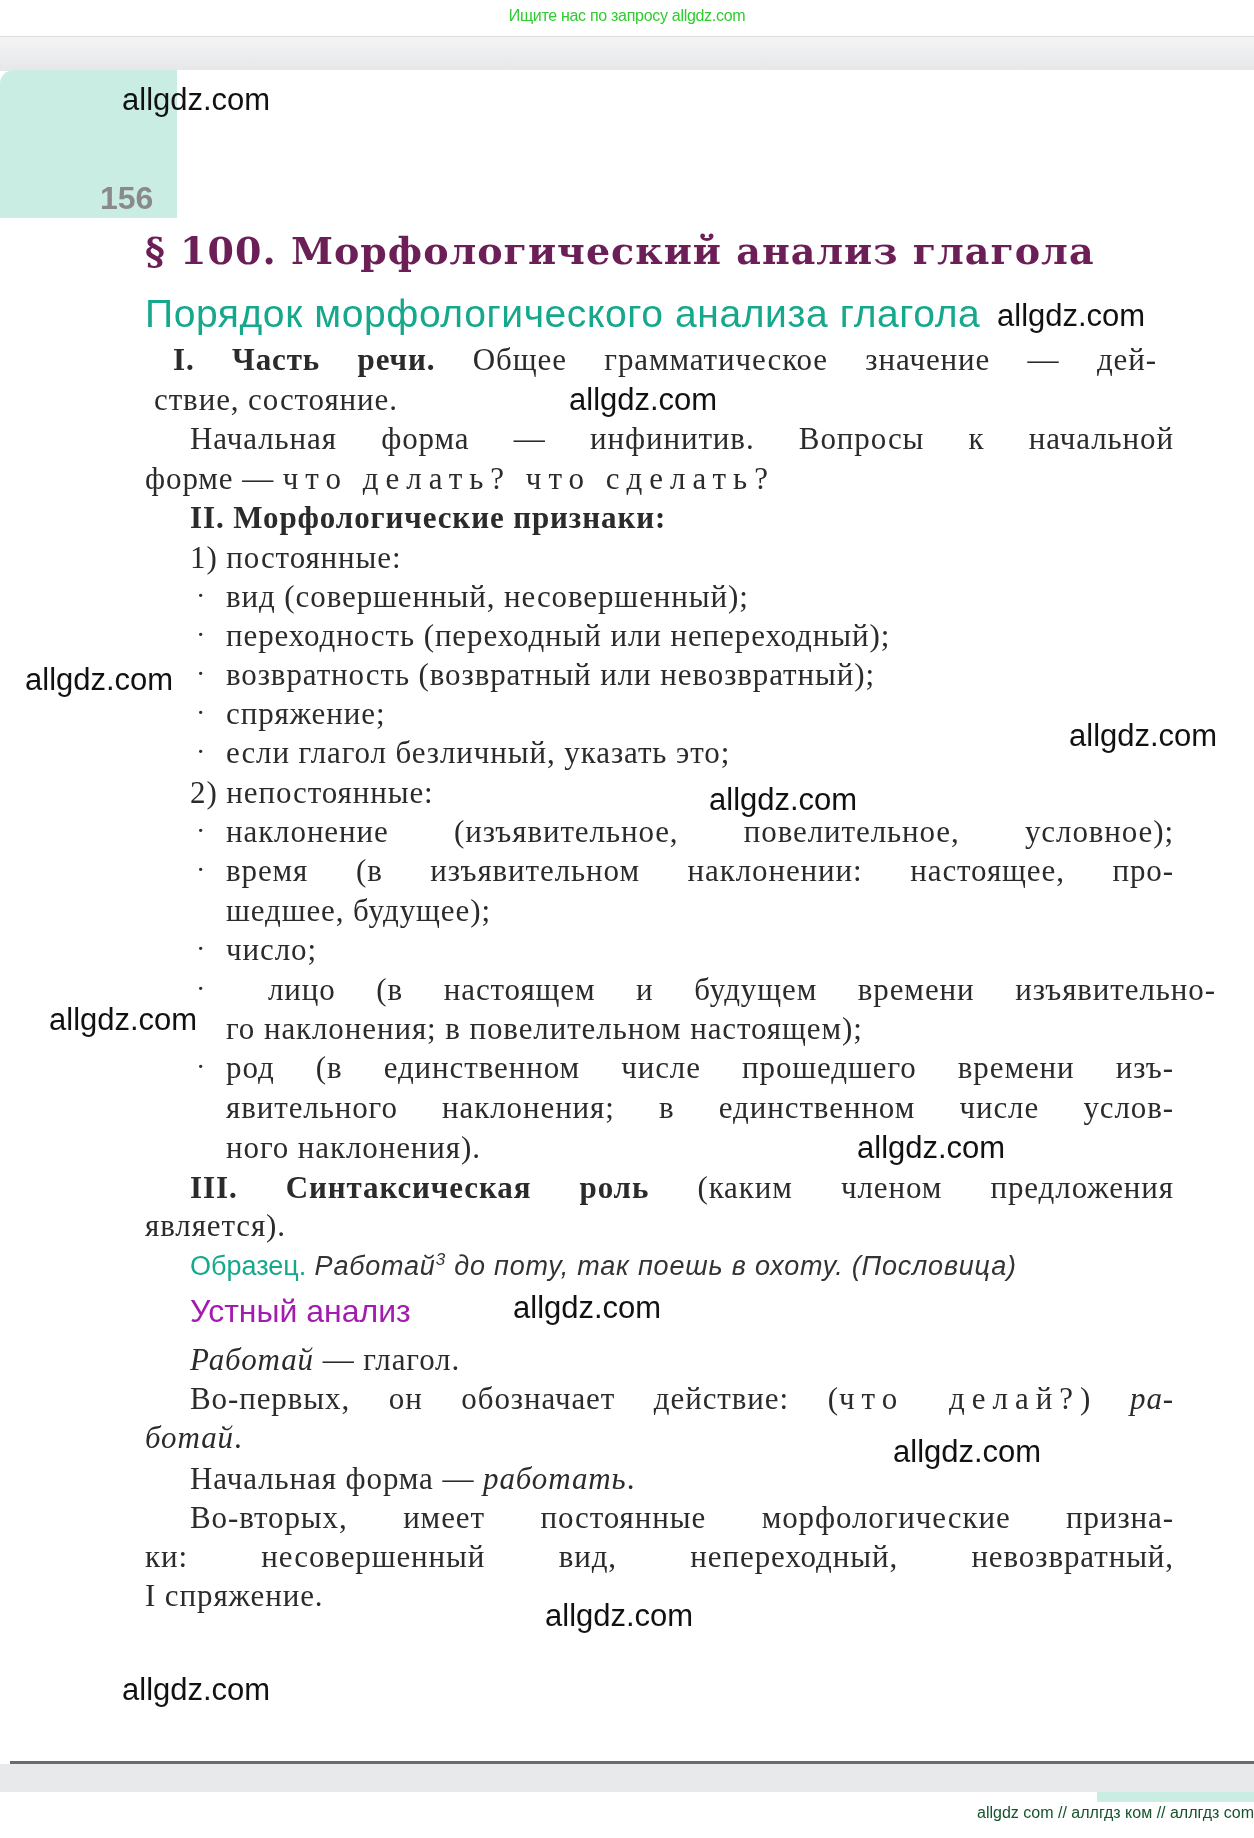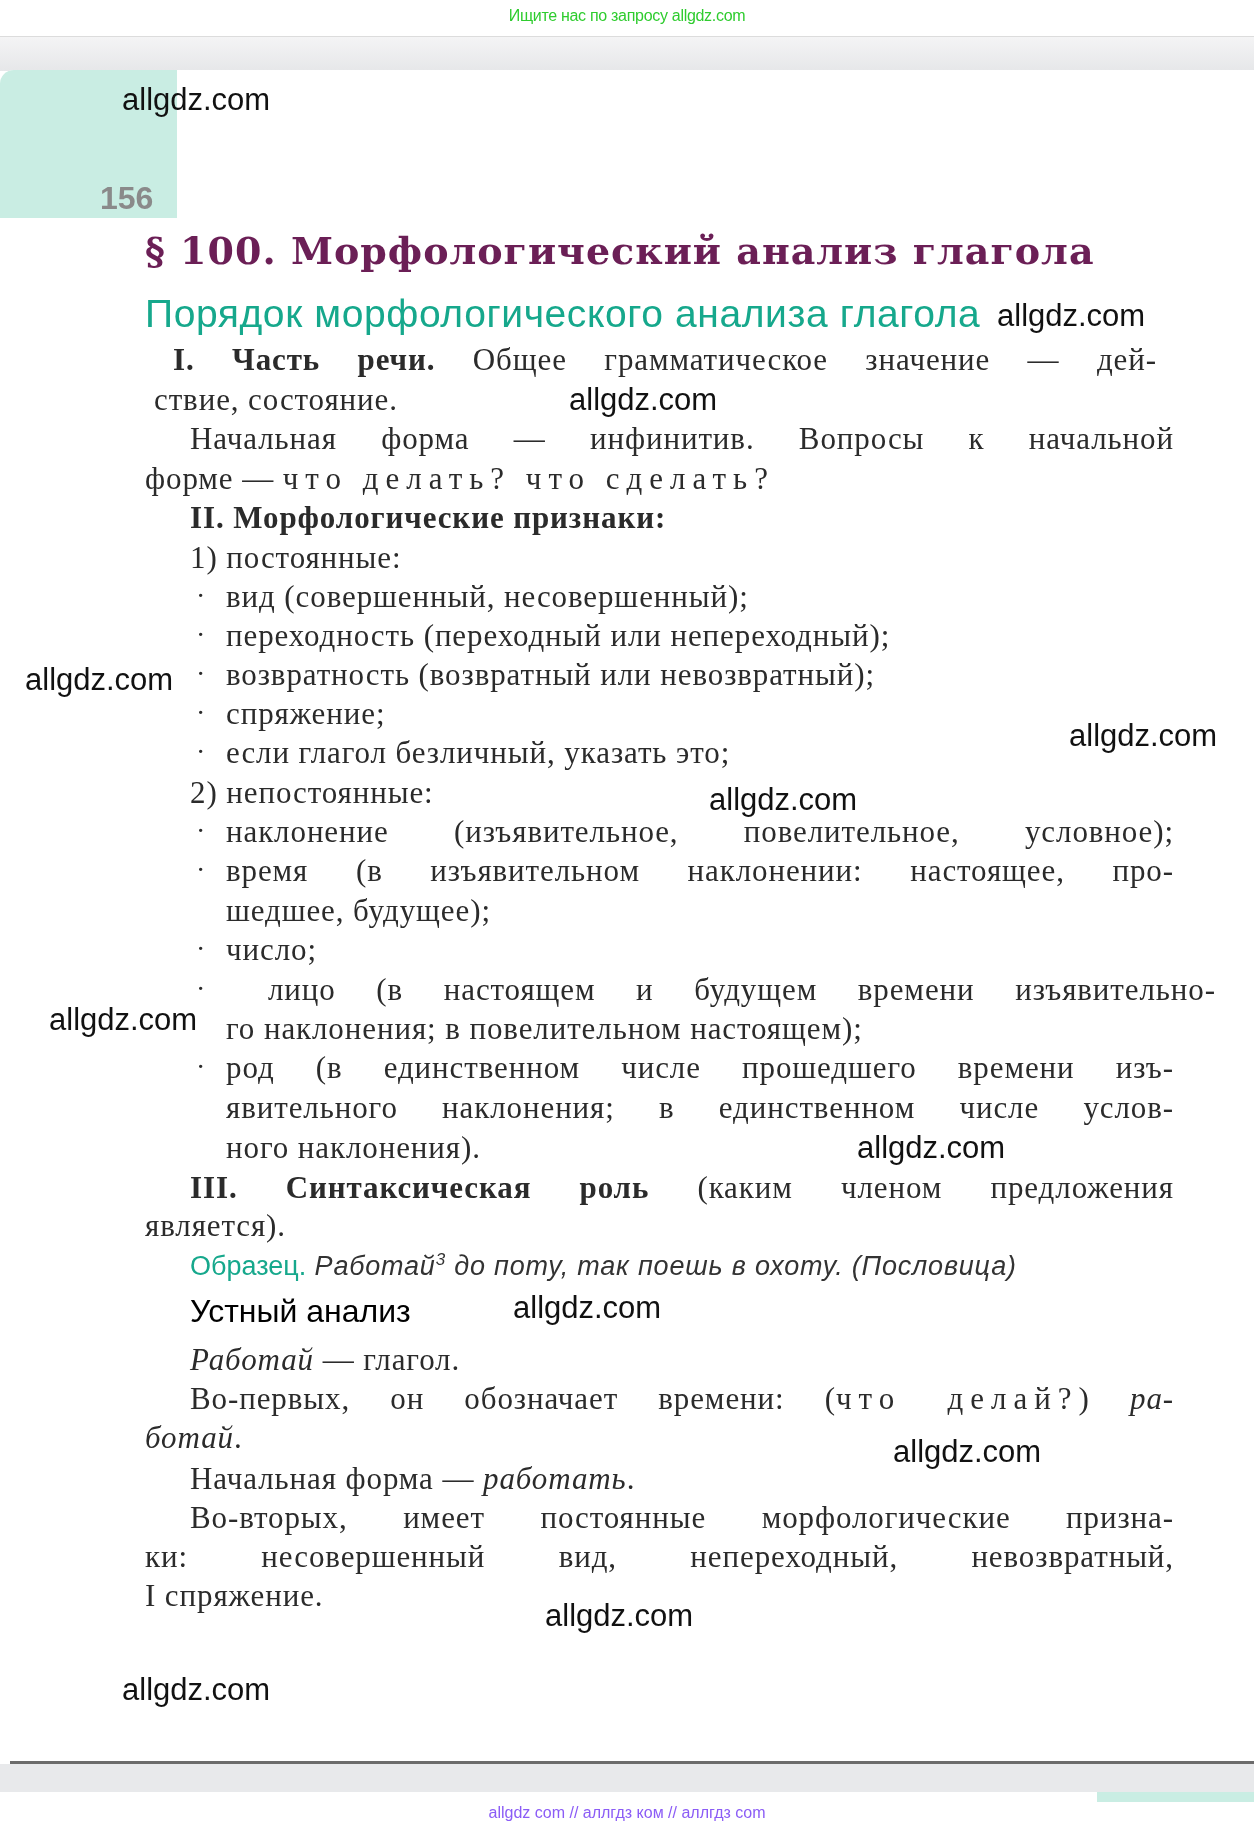--- a/index.html
+++ b/index.html
@@ -14,28 +14,28 @@
   .subtitle { position:absolute; left:145px; top:292px; font-family:"Liberation Sans", sans-serif; font-size:39px; color:#16a88c; letter-spacing:0.6px; white-space:nowrap; }
   .line { position:absolute; font-family:"Liberation Serif", serif; font-size:31px; color:#2b2b2b; white-space:nowrap; letter-spacing:0.9px; }
   .line b { font-weight:bold; }
   .spaced { letter-spacing:7px; }
   .justify { text-align:justify; text-align-last:justify; }
   .bullet { position:absolute; font-family:"Liberation Serif", serif; font-size:28px; color:#2b2b2b; }
   .example-line { position:absolute; left:190px; top:1250px; white-space:nowrap; font-size:27px; }
   .example-label { font-family:"Liberation Sans", sans-serif; color:#16a88c; }
   .example-text { font-family:"Liberation Sans", sans-serif; font-style:italic; color:#333; letter-spacing:0.8px; }
   .example-text sup { font-size:17px; }
-  .oral-heading { position:absolute; left:190px; top:1293px; font-family:"Liberation Sans", sans-serif; font-size:32px; color:#000000; white-space:nowrap; }
+  .oral-heading { position:absolute; left:190px; top:1293px; font-family:"Liberation Sans", sans-serif; font-size:32px; color:#a21caf; white-space:nowrap; }
   i { font-style:italic; }
   .wm { position:absolute; font-family:"Liberation Sans", sans-serif; font-size:31px; color:#111; white-space:nowrap; }
   .footer-line { position:absolute; left:10px; top:1761px; width:1244px; height:3px; background:#6b6b6b; }
   .footer-band { position:absolute; left:0; top:1764px; width:1254px; height:28px; background:#e8e9eb; }
   .footer-teal { position:absolute; left:1097px; top:1792px; width:157px; height:10px; background:#c9ede3; }
   .footer-white { position:absolute; left:0; top:1792px; width:1097px; height:46px; background:#fff; border-top-left-radius:8px; }
-  .footer-text { position:absolute; left:0; top:1804px; width:1254px; text-align:center; font-family:"Liberation Sans", sans-serif; font-size:16px; color:#8b5cf6; }
+  .footer-text { position:absolute; left:0; top:1804px; width:1254px; text-align:right; font-family:"Liberation Sans", sans-serif; font-size:16px; color:#14532d; }
 </style>
 </head>
 <body>
 
 <div class="top-banner">
   <span>Ищите нас по запросу allgdz.com</span>
 </div>
 <div class="gray-band"></div>
 <div class="page"></div>
 <div class="teal-block"></div>
@@ -92,21 +92,21 @@
 <div class="example-line">
   <span class="example-label">Образец.</span><span class="example-text"><span> Работай</span><sup>3</sup><span> до поту, так поешь в охоту. (Пословица)</span></span>
 </div>
 
 <div class="oral-heading">Устный анализ</div>
 
 <div class="line" style="left:190px; top:1342px;">
   <i>Работай</i><span> — глагол.</span>
 </div>
 <div class="line justify" style="left:190px; top:1381px; width:984px;">
-  <span>Во-первых, он обозначает времени: (</span><span class="spaced">что делай?</span><span>) </span><i>ра-</i>
+  <span>Во-первых, он обозначает действие: (</span><span class="spaced">что делай?</span><span>) </span><i>ра-</i>
 </div>
 <div class="line" style="left:145px; top:1420px;">
   <i>ботай</i><span>.</span>
 </div>
 <div class="line" style="left:190px; top:1461px;">
   <span>Начальная форма — </span><i>работать</i><span>.</span>
 </div>
 <div class="line justify" style="left:190px; top:1500px; width:984px;">Во-вторых, имеет постоянные морфологические призна-</div>
 <div class="line justify" style="left:145px; top:1539px; width:1029px;">ки: несовершенный вид, непереходный, невозвратный,</div>
 <div class="line" style="left:145px; top:1578px;">I спряжение.</div>

